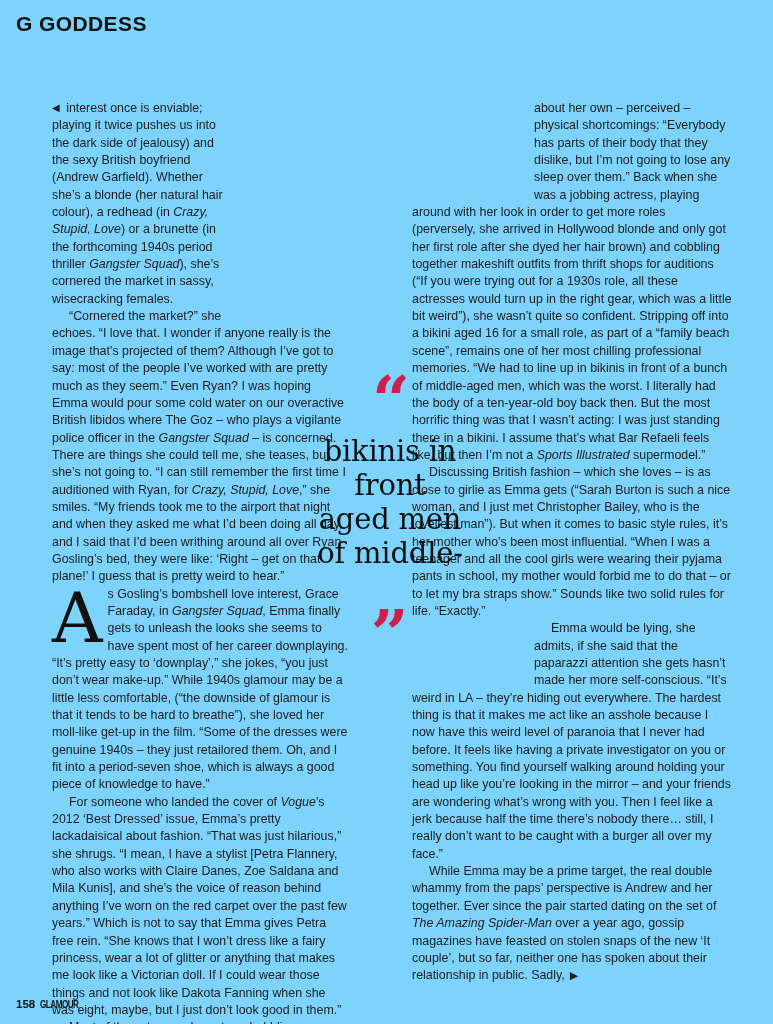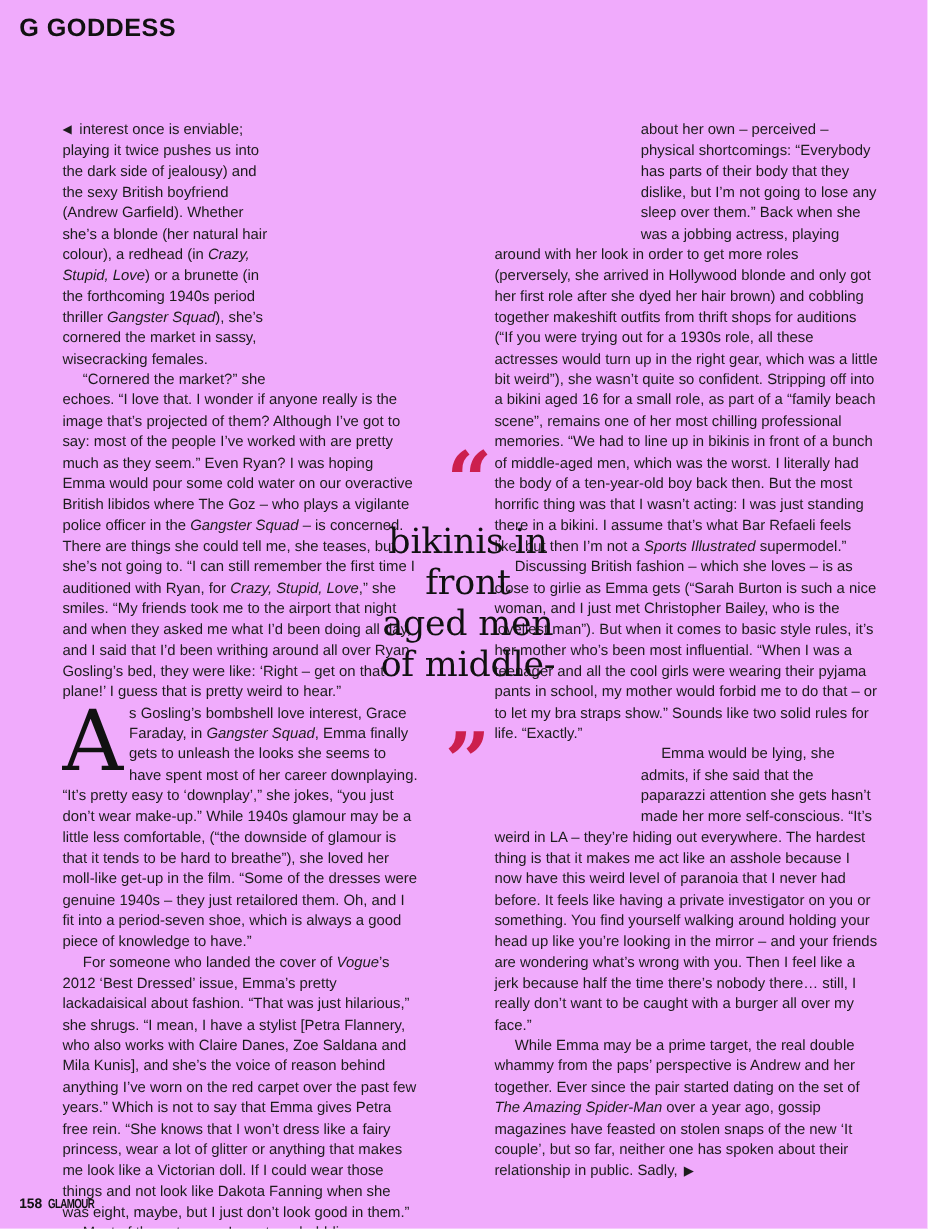--- a/index.html
+++ b/index.html
@@ -12,21 +12,21 @@
     height: 1024px;
     position: relative;
     font-family: "Liberation Sans", sans-serif;
     color: #1a1a1a;
     overflow: hidden;
   }
 
   .page {
     position: absolute;
     inset: 0;
-    background: #f0abfc;
+    background: #7dd3fc;
   }
 
   
   .running-head {
     position: absolute;
     left: 16px;
     top: 12px;
     font-family: "Liberation Sans", sans-serif;
     font-weight: bold;
     font-size: 21px;

